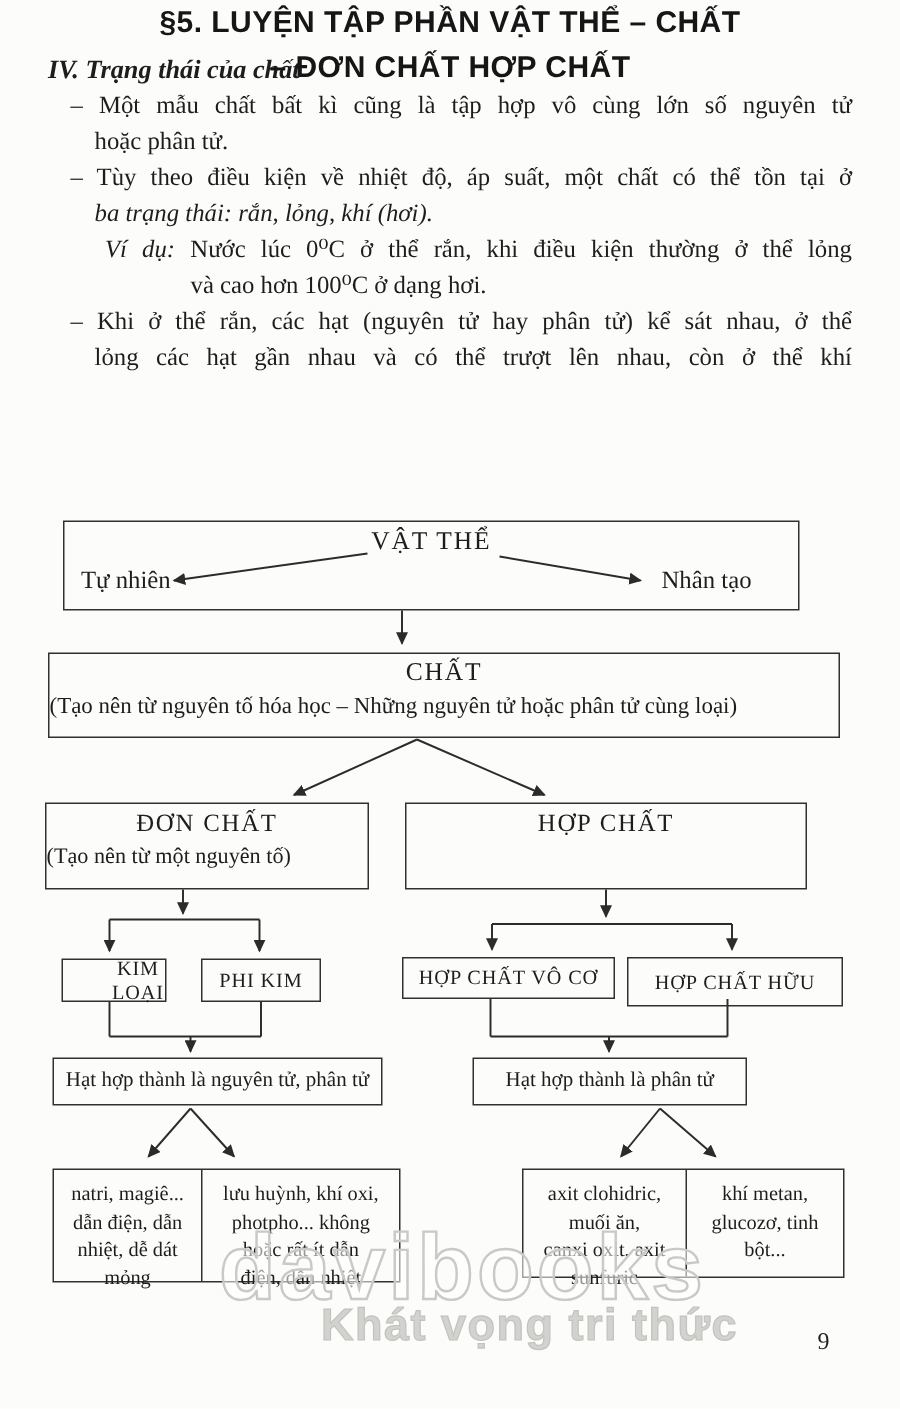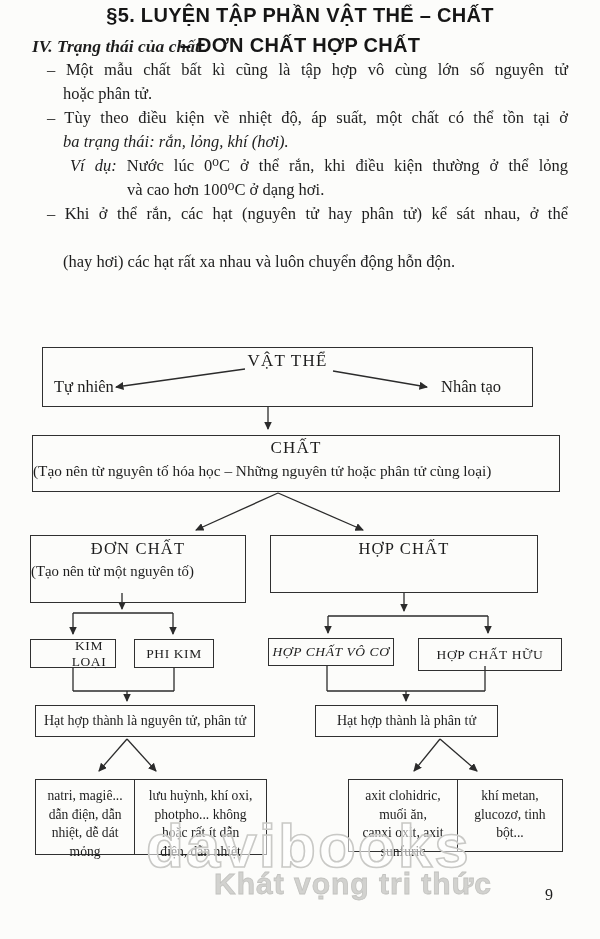--- a/index.html
+++ b/index.html
@@ -59,21 +59,21 @@
   <div class="line just" style="left:47px; top:106px; width:521px;">– Tùy theo điều kiện về nhiệt độ, áp suất, một chất có thể tồn tại ở</div>
   <div class="line" style="left:63px; top:130px;font-style:italic;">ba trạng thái: rắn, lỏng, khí (hơi).</div>
 
   <div class="line just" style="left:70px; top:154px; width:498px;">
     <span class="vidu">Ví dụ:</span>
     <span>Nước lúc 0⁰C ở thể rắn, khi điều kiện thường ở thể lỏng</span>
   </div>
   <div class="line" style="left:127px; top:178px;">và cao hơn 100⁰C ở dạng hơi.</div>
 
   <div class="line just" style="left:47px; top:202px; width:521px;">– Khi ở thể rắn, các hạt (nguyên tử hay phân tử) kể sát nhau, ở thể</div>
-  <div class="line" style="left:63px; top:250px;">(hay hơi) các hạt rất xa nhau và luôn chuyển động hỗn độn.</div>
+  <div class="line just" style="left:63px; top:226px; width:505px;">lỏng các hạt gần nhau và có thể trượt lên nhau, còn ở thể khí</div>
 
   <div class="lesson-title">
     <div>§5. LUYỆN TẬP PHẦN VẬT THỂ – CHẤT</div>
     <div>– ĐƠN CHẤT HỢP CHẤT</div>
   </div>
 
   <svg class="connectors" width="600" height="939" viewBox="0 0 600 939">
     <defs>
       <marker id="ah" markerUnits="userSpaceOnUse" markerWidth="9" markerHeight="8" refX="7.5" refY="4" orient="auto">
         <path d="M0,0 L8.5,4 L0,8 Z" fill="#2b2b2b"></path>
@@ -121,32 +121,32 @@
     <div class="node-title" style="top:3px;">VẬT THỂ</div>
     <div class="abs" style="left:11px; top:29px; font-size:16.5px;">Tự nhiên</div>
     <div class="abs" style="left:398px; top:29px; font-size:16.5px;">Nhân tạo</div>
   </div>
 
   <div class="dbox" style="left:32px; top:435px; width:528px; height:57px;">
     <div class="node-title" style="top:2px;">CHẤT</div>
     <div class="node-sub" style="top:26px;">(Tạo nên từ nguyên tố hóa học – Những nguyên tử hoặc phân tử cùng loại)</div>
   </div>
 
-  <div class="dbox" style="left:30px; top:535px; width:216px; height:68px;">
+  <div class="dbox" style="left:30px; top:535px; width:216px; height:58px;">
     <div class="node-title" style="top:3px; font-size:16.5px;">ĐƠN CHẤT</div>
     <div class="node-sub" style="top:27px; font-size:14.8px;">(Tạo nên từ một nguyên tố)</div>
   </div>
 
   <div class="dbox" style="left:270px; top:535px; width:268px; height:58px;">
     <div class="node-title" style="top:3px; font-size:16.5px;">HỢP CHẤT</div>
   </div>
 
-  <div class="dbox small-node" style="left:30px; top:639px; width:86px; height:29px;padding-left:32px;">KIM LOẠI</div>
+  <div class="dbox small-node" style="left:41px; top:639px; width:70px; height:29px;padding-left:32px;">KIM LOẠI</div>
   <div class="dbox small-node" style="left:134px; top:639px; width:80px; height:29px;">PHI KIM</div>
-  <div class="dbox small-node" style="left:268px; top:638px; width:126px; height:28px;font-style:italic;">HỢP CHẤT VÔ CƠ</div>
+  <div class="dbox small-node" style="left:268px; top:638px; width:142px; height:28px;">HỢP CHẤT VÔ CƠ</div>
   <div class="dbox small-node" style="left:418px; top:638px; width:144px; height:33px;">HỢP CHẤT HỮU</div>
 
   <div class="dbox hat-node" style="left:35px; top:705px; width:220px; height:32px;">Hạt hợp thành là nguyên tử, phân tử</div>
   <div class="dbox hat-node" style="left:315px; top:705px; width:183px; height:32px;">Hạt hợp thành là phân tử</div>
 
   <div class="dbox ex-group" style="left:35px; top:779px; width:232px; height:76px;">
     <div class="ex-cell" style="width:100px; border-right:1.4px solid #303030;">
       <div>natri, magiê...</div>
       <div>dẫn điện, dẫn</div>
       <div>nhiệt, dễ dát</div>

